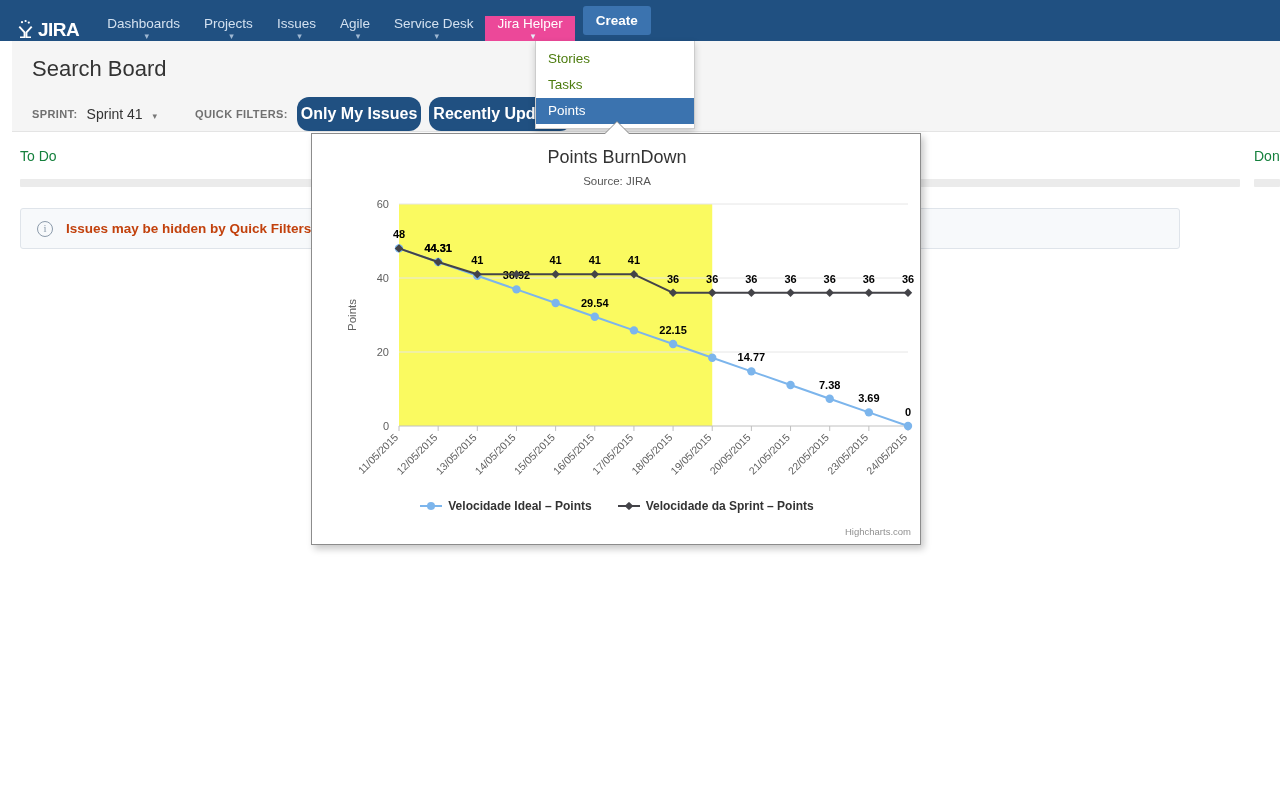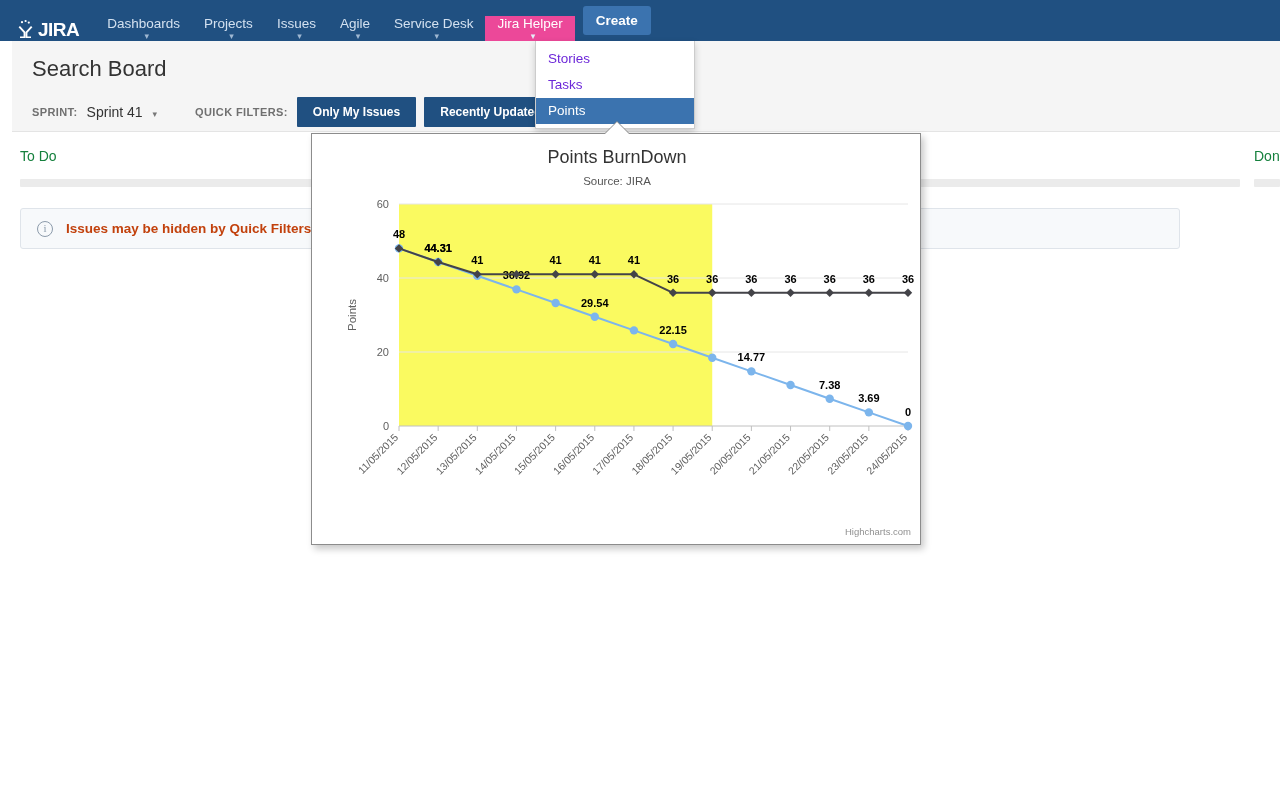--- a/index.html
+++ b/index.html
@@ -32,21 +32,21 @@
   }
 
   
   #dropdown {
     position:absolute; left:535px; top:41px; width:160px; height:88px;
     background:#fff; border:1px solid #ccc; border-top:none;
     box-shadow:0 3px 7px rgba(0,0,0,0.18); z-index:40; overflow:hidden;
   }
   .ddrow {
     height:26px; line-height:26px; padding:0 12px; font-size:13.5px;
-    color:#6d28d9; cursor:pointer; white-space:nowrap; overflow:hidden;
+    color:#4d7c0f; cursor:pointer; white-space:nowrap; overflow:hidden;
   }
   .ddrow.first { margin-top:5px; }
   .ddrow.sel { background:#3b73af; color:#fff; }
 
   
   #pagehdr {
     position:absolute; left:12px; top:41px; width:1280px; height:91px;
     background:#f5f5f5; border-bottom:1px solid #e4e4e4;
   }
   #boardtitle {
@@ -58,22 +58,22 @@
   }
   .flabel {
     font-size:11px; font-weight:bold; color:#707070; letter-spacing:0.4px;
     text-transform:uppercase; margin-right:9px;
   }
   #sprintsel {
     font-size:14px; color:#333; cursor:pointer; margin-right:38px;
   }
   #sprintsel .caret { margin-left:6px; font-size:9px; color:#777; }
   .qfbtn {
-    background:#205081; color:#fff; font-size:12px; font-weight:bold;
-    border:none; border-radius:1px; padding:8px 16px; margin-right:8px;
+    background:#205081; color:#fff; font-size:16px; font-weight:bold;
+    border:none; border-radius:12px; padding:8px 4px; margin-right:8px;
     cursor:pointer; white-space:nowrap;
   }
 
   
   #board { position:absolute; left:0; top:132px; width:1280px; height:668px; background:#fff; }
   .colhdr {
     position:absolute; top:16px; font-size:14px; color:#15803d; white-space:nowrap;
   }
   .colbar {
     position:absolute; top:47px; height:8px; background:#ebebeb; border-radius:1px;
@@ -303,15 +303,25 @@
       <polygon points="478.53846153846155 154.60000000000002 482.73846153846154 158.8 478.53846153846155 163 474.33846153846156 158.8" fill="#434348"></polygon>
       <text x="478.53846153846155" y="148.8" text-anchor="middle" font-size="11" font-weight="bold" fill="#000" font-family="&quot;Liberation Sans&quot;, sans-serif">36</text>
       <polygon points="517.6923076923076 154.60000000000002 521.8923076923077 158.8 517.6923076923076 163 513.4923076923076 158.8" fill="#434348"></polygon>
       <text x="517.6923076923076" y="148.8" text-anchor="middle" font-size="11" font-weight="bold" fill="#000" font-family="&quot;Liberation Sans&quot;, sans-serif">36</text>
       <polygon points="556.8461538461538 154.60000000000002 561.0461538461539 158.8 556.8461538461538 163 552.6461538461538 158.8" fill="#434348"></polygon>
       <text x="556.8461538461538" y="148.8" text-anchor="middle" font-size="11" font-weight="bold" fill="#000" font-family="&quot;Liberation Sans&quot;, sans-serif">36</text>
       <polygon points="596 154.60000000000002 600.2 158.8 596 163 591.8 158.8" fill="#434348"></polygon>
       <text x="596" y="148.8" text-anchor="middle" font-size="11" font-weight="bold" fill="#000" font-family="&quot;Liberation Sans&quot;, sans-serif">36</text>
     </svg>
 
+  <div class="legend-wrap">
+    <div class="lgitem">
+      <span class="lgline ideal"></span>
+      <span>Velocidade Ideal – Points</span>
+    </div>
+    <div class="lgitem">
+      <span class="lgline sprint"></span>
+      <span>Velocidade da Sprint – Points</span>
+    </div>
+  </div>
 
   <div id="credit">Highcharts.com</div>
 </div>
 
 </body></html>

